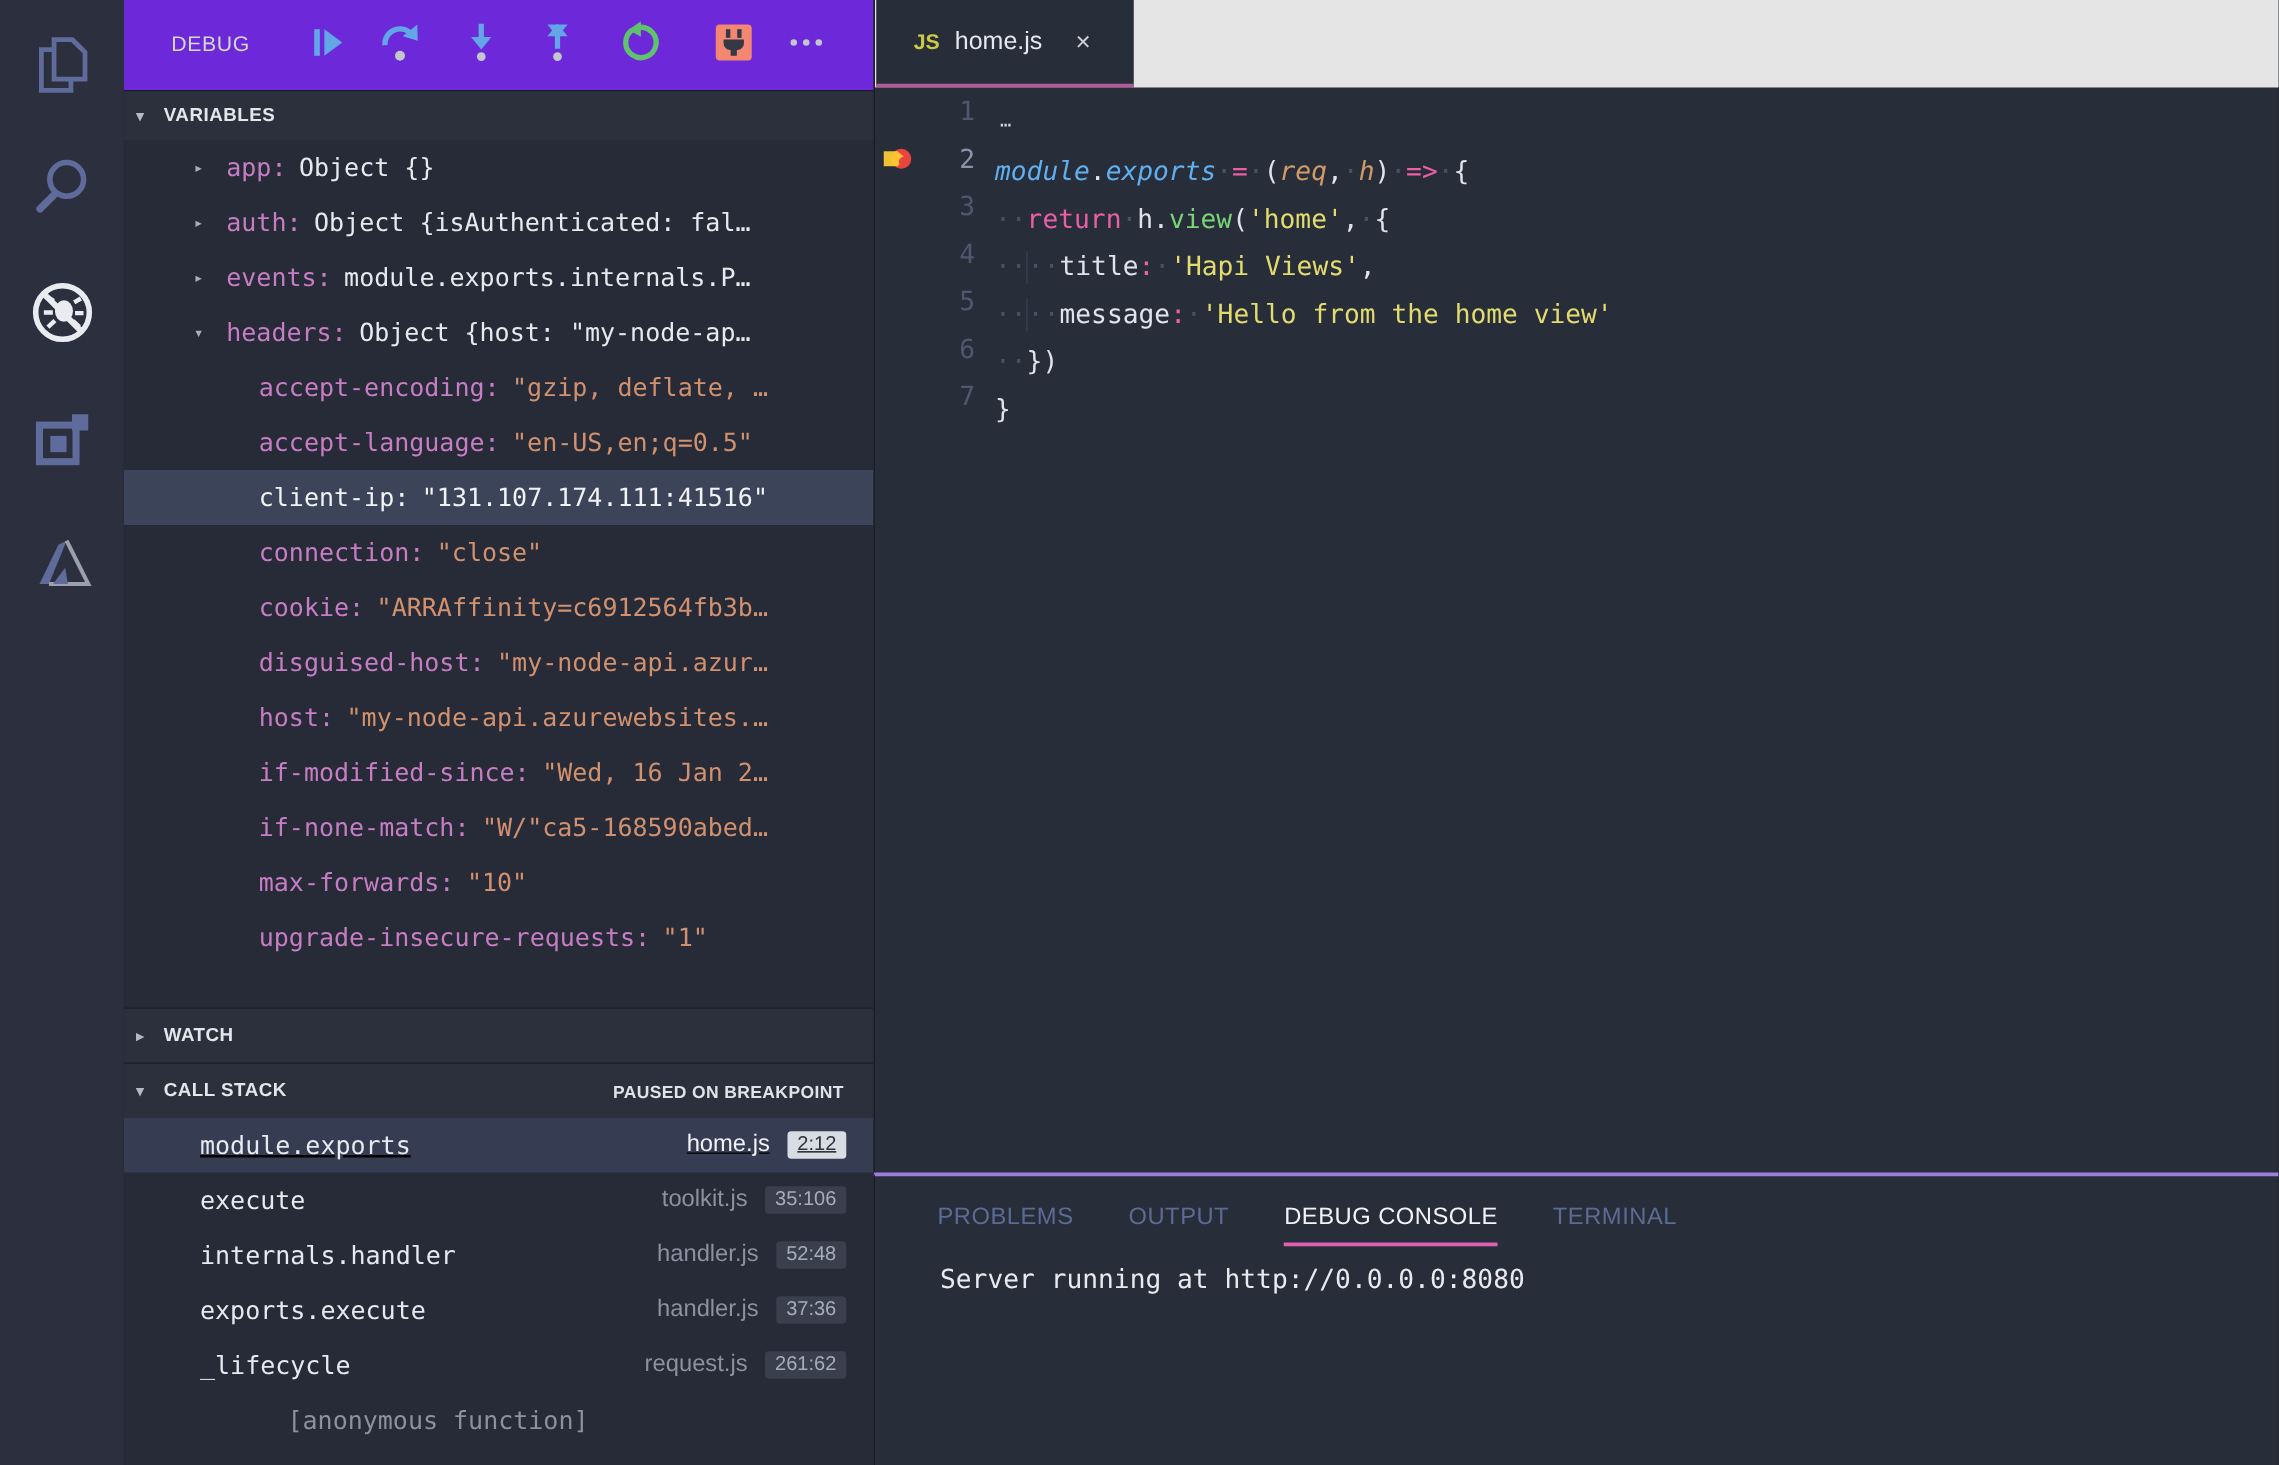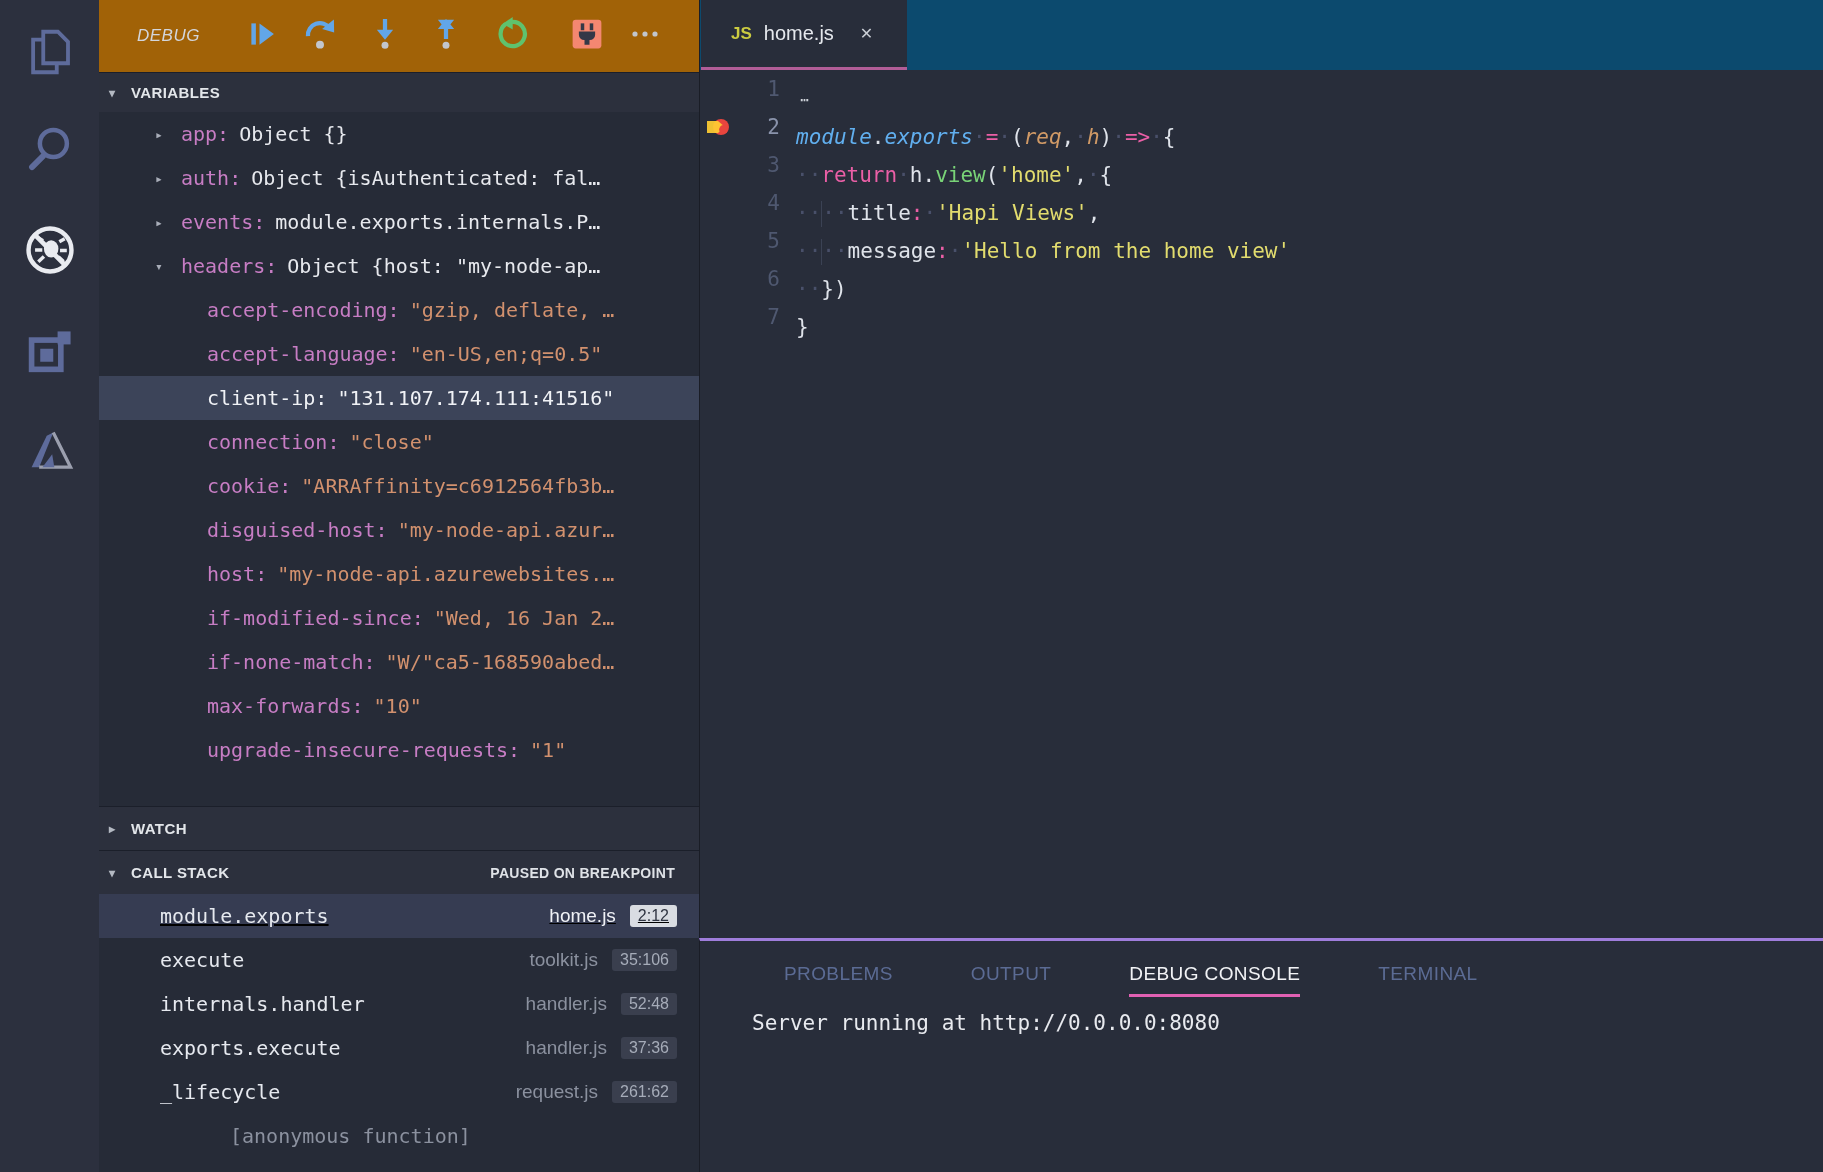--- a/index.html
+++ b/index.html
@@ -7,21 +7,21 @@
   #stage { position:relative; width:1823px; height:1172px; overflow:hidden;
            background:#282d3a; font-family:"Liberation Sans", sans-serif; }
 
   
   #activitybar { position:absolute; left:0; top:0; width:99px; height:1172px; background:#2c303e; }
   .ab-item { position:absolute; left:0; width:99px; height:96px; display:flex; align-items:center; justify-content:center; cursor:pointer; }
   .ab-item svg { display:block; }
 
   
   #sidebar { position:absolute; left:99px; top:0; width:600px; height:1172px; background:#262b37; overflow:hidden; }
-  #debug-toolbar { position:absolute; left:0; top:0; width:600px; height:72px; background:#a16207;font-style:italic; }
+  #debug-toolbar { position:absolute; left:0; top:0; width:600px; height:72px; background:#6d28d9; }
   #debug-title { position:absolute; left:38px; top:0; height:72px; display:flex; align-items:center;
                  font-size:17px; color:#d3d6dc; letter-spacing:0.5px; }
   .dbg-act { position:absolute; top:19px; width:34px; height:34px; display:flex; align-items:center; justify-content:center; cursor:pointer; }
 
   .sec-h { display:flex; align-items:center; background:#2c303d; border-top:1px solid #1b1f2a;
            font-weight:bold; font-size:15px; color:#e3e6ea; letter-spacing:0.4px; padding-left:10px; }
   .sec-h .twisty { width:22px; font-size:12px; color:#b4b9c2; }
   #variables-header { position:absolute; left:0; top:72px; width:600px; height:40px; }
   #variables-list { position:absolute; left:0; top:112px; width:600px; height:694px; overflow:hidden;
                     font-family:"DejaVu Sans Mono", monospace; font-size:20px; }
@@ -43,21 +43,21 @@
   .f-name { flex:1; font-family:"DejaVu Sans Mono", monospace; font-size:20px; color:#e6e9ef; white-space:nowrap; overflow:hidden; }
   .f-file { font-size:19px; color:#8b919f; }
   .f-badge { margin-left:14px; background:#3a3f4e; color:#a6acb9; font-size:16px; border-radius:3px; padding:2px 8px; }
   .frame.sel { background:#363c52;text-decoration:underline; }
   .frame.sel .f-file { color:#eceef3; }
   .frame.sel .f-badge { background:#d9dce2; color:#2e3340; }
   .frame.partial .f-name { color:#8b919f; padding-left:70px; }
 
   
   #editor { position:absolute; left:699px; top:0; width:1124px; height:938px; background:#282d3a; border-left:1px solid #1a1d26; }
-  #tabbar { position:absolute; left:0; top:0; width:1124px; height:70px; background:#0c4a6e; }
+  #tabbar { position:absolute; left:0; top:0; width:1124px; height:70px; background:#e5e5e5; }
   #tab-home { position:absolute; left:1px; top:0; width:206px; height:70px; background:#282d3a;
               display:flex; align-items:center; padding-left:30px; cursor:pointer;
               border-bottom:3px solid #b25d97; }
   #tab-js-badge { font-weight:bold; font-size:17px; color:#cbcb41; margin-right:12px; }
   #tab-label { font-size:20px; color:#e5e8ed; }
   #tab-close { margin-left:26px; font-size:16px; color:#c9cdd4; cursor:pointer; }
 
   #code { position:absolute; left:0; top:70px; width:1124px; height:868px;
           font-family:"DejaVu Sans Mono", monospace; font-size:21px; }
   .line { position:relative; display:flex; height:38px; line-height:38px; }
@@ -74,21 +74,21 @@
   .tk-pun { color:#dfe3ea; }
   .tk-pln { color:#dfe3ea; }
   .tk-ws { color:#49506a; }
   .tk-gd { display:inline-block; width:1px; height:26px; background:#3b4254; vertical-align:middle; }
   .hint { position:absolute; left:100px; top:23px; color:#cfd3da; font-size:15px; letter-spacing:2px; line-height:15px; }
 
   
   #panel { position:absolute; left:699px; top:938px; width:1124px; height:234px; background:#282d3a;
            border-top:3px solid #9f7ddb; border-left:1px solid #1a1d26; }
   #panel-tabs { display:flex; gap:44px; padding-left:50px; padding-top:22px; align-items:flex-start; }
-  .p-tab { font-size:19px; letter-spacing:0.4px; color:#5b6b94; padding-bottom:9px; cursor:pointer; border-bottom:3px solid transparent;margin-left:34px; }
+  .p-tab { font-size:19px; letter-spacing:0.4px; color:#5b6b94; padding-bottom:9px; cursor:pointer; border-bottom:3px solid transparent; }
   .p-tab.active { color:#f2f3f6; border-bottom-color:#e160b2; }
   #console-line { margin:14px 0 0 52px; font-family:"DejaVu Sans Mono", monospace; font-size:21px; color:#e8eaef; }
 </style>
 </head>
 <body>
 
 <div id="stage">
 
   <div id="activitybar">
       <div class="ab-item" style="top: 4px;">

